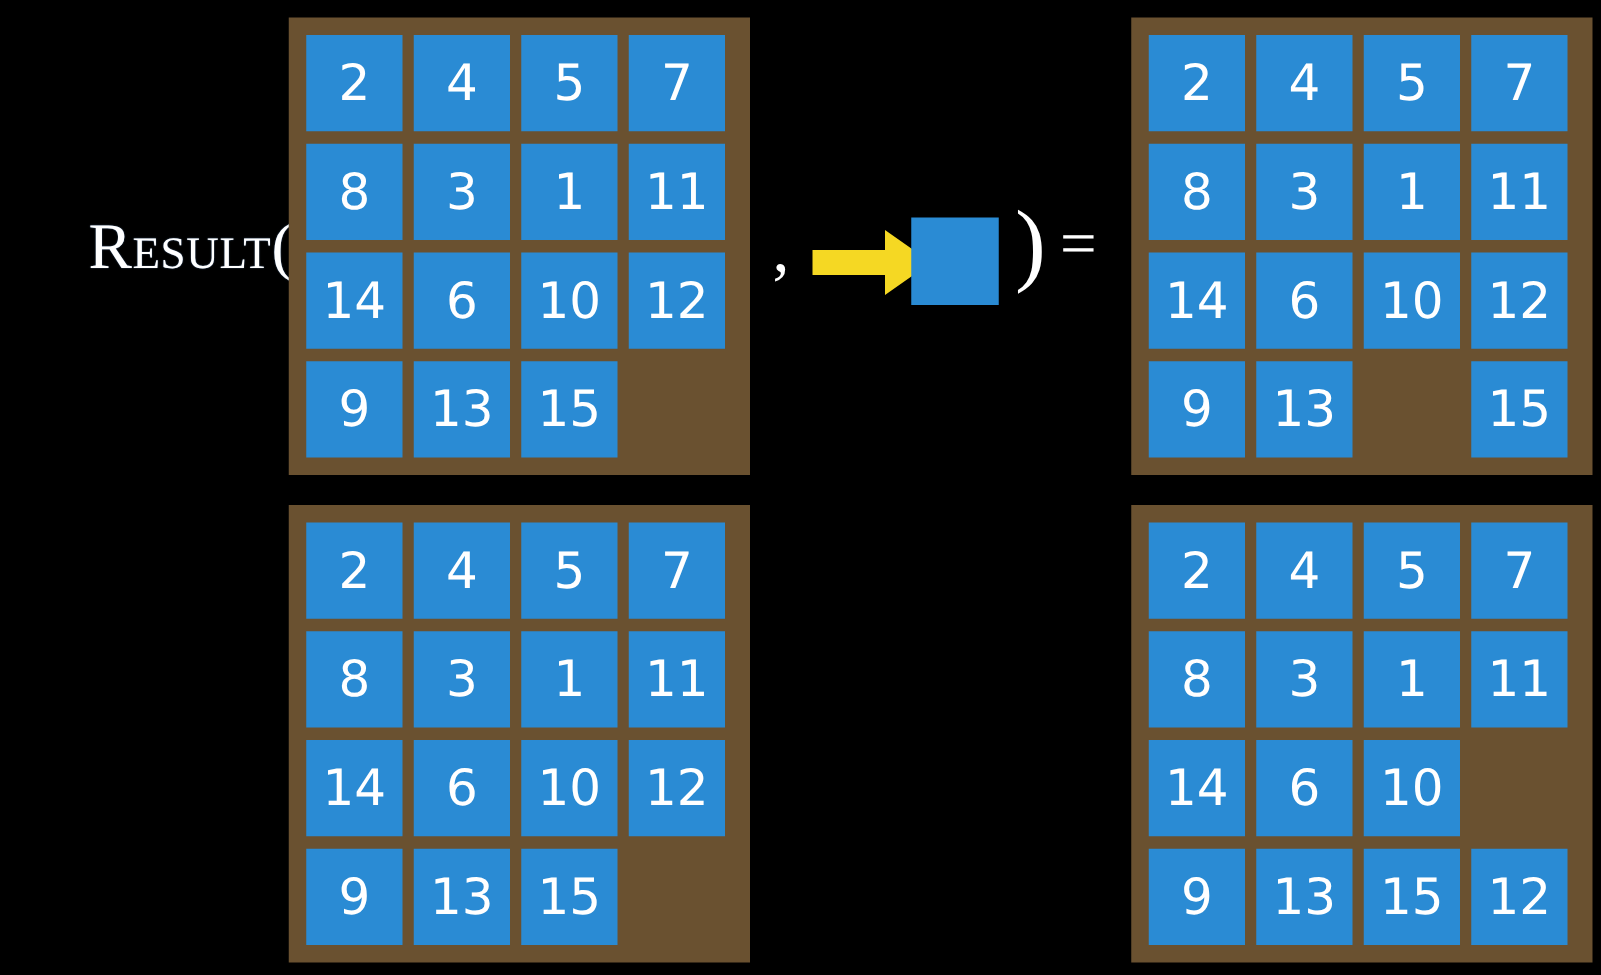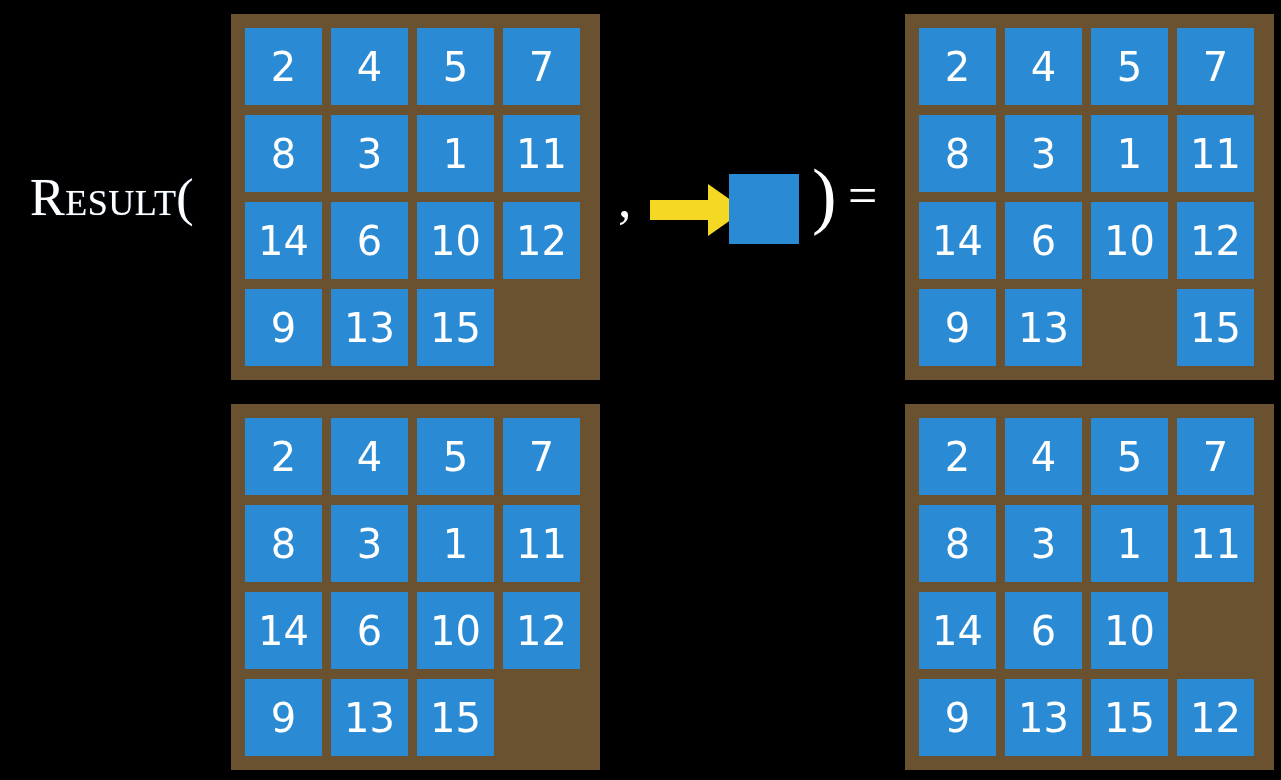--- a/index.html
+++ b/index.html
@@ -29,21 +29,21 @@
     height: 390px;
   }
   .row.row-top    { top: 0; }
   .row.row-bottom { top: 390px; }
 
   
   .result-label {
     position: absolute;
     left: 30px;
     width: 205px;
-    text-align: left;
+    text-align: right;
     color: #ffffff;
     font-family: "Liberation Serif", "DejaVu Serif", serif;
     font-variant: small-caps;
     font-size: 52px;
     line-height: 1;
     letter-spacing: 0.5px;
     white-space: nowrap;
     text-shadow: 0 0 1px rgba(120,160,210,0.85);
   }
   .row-top .result-label    { top: 172px; }

